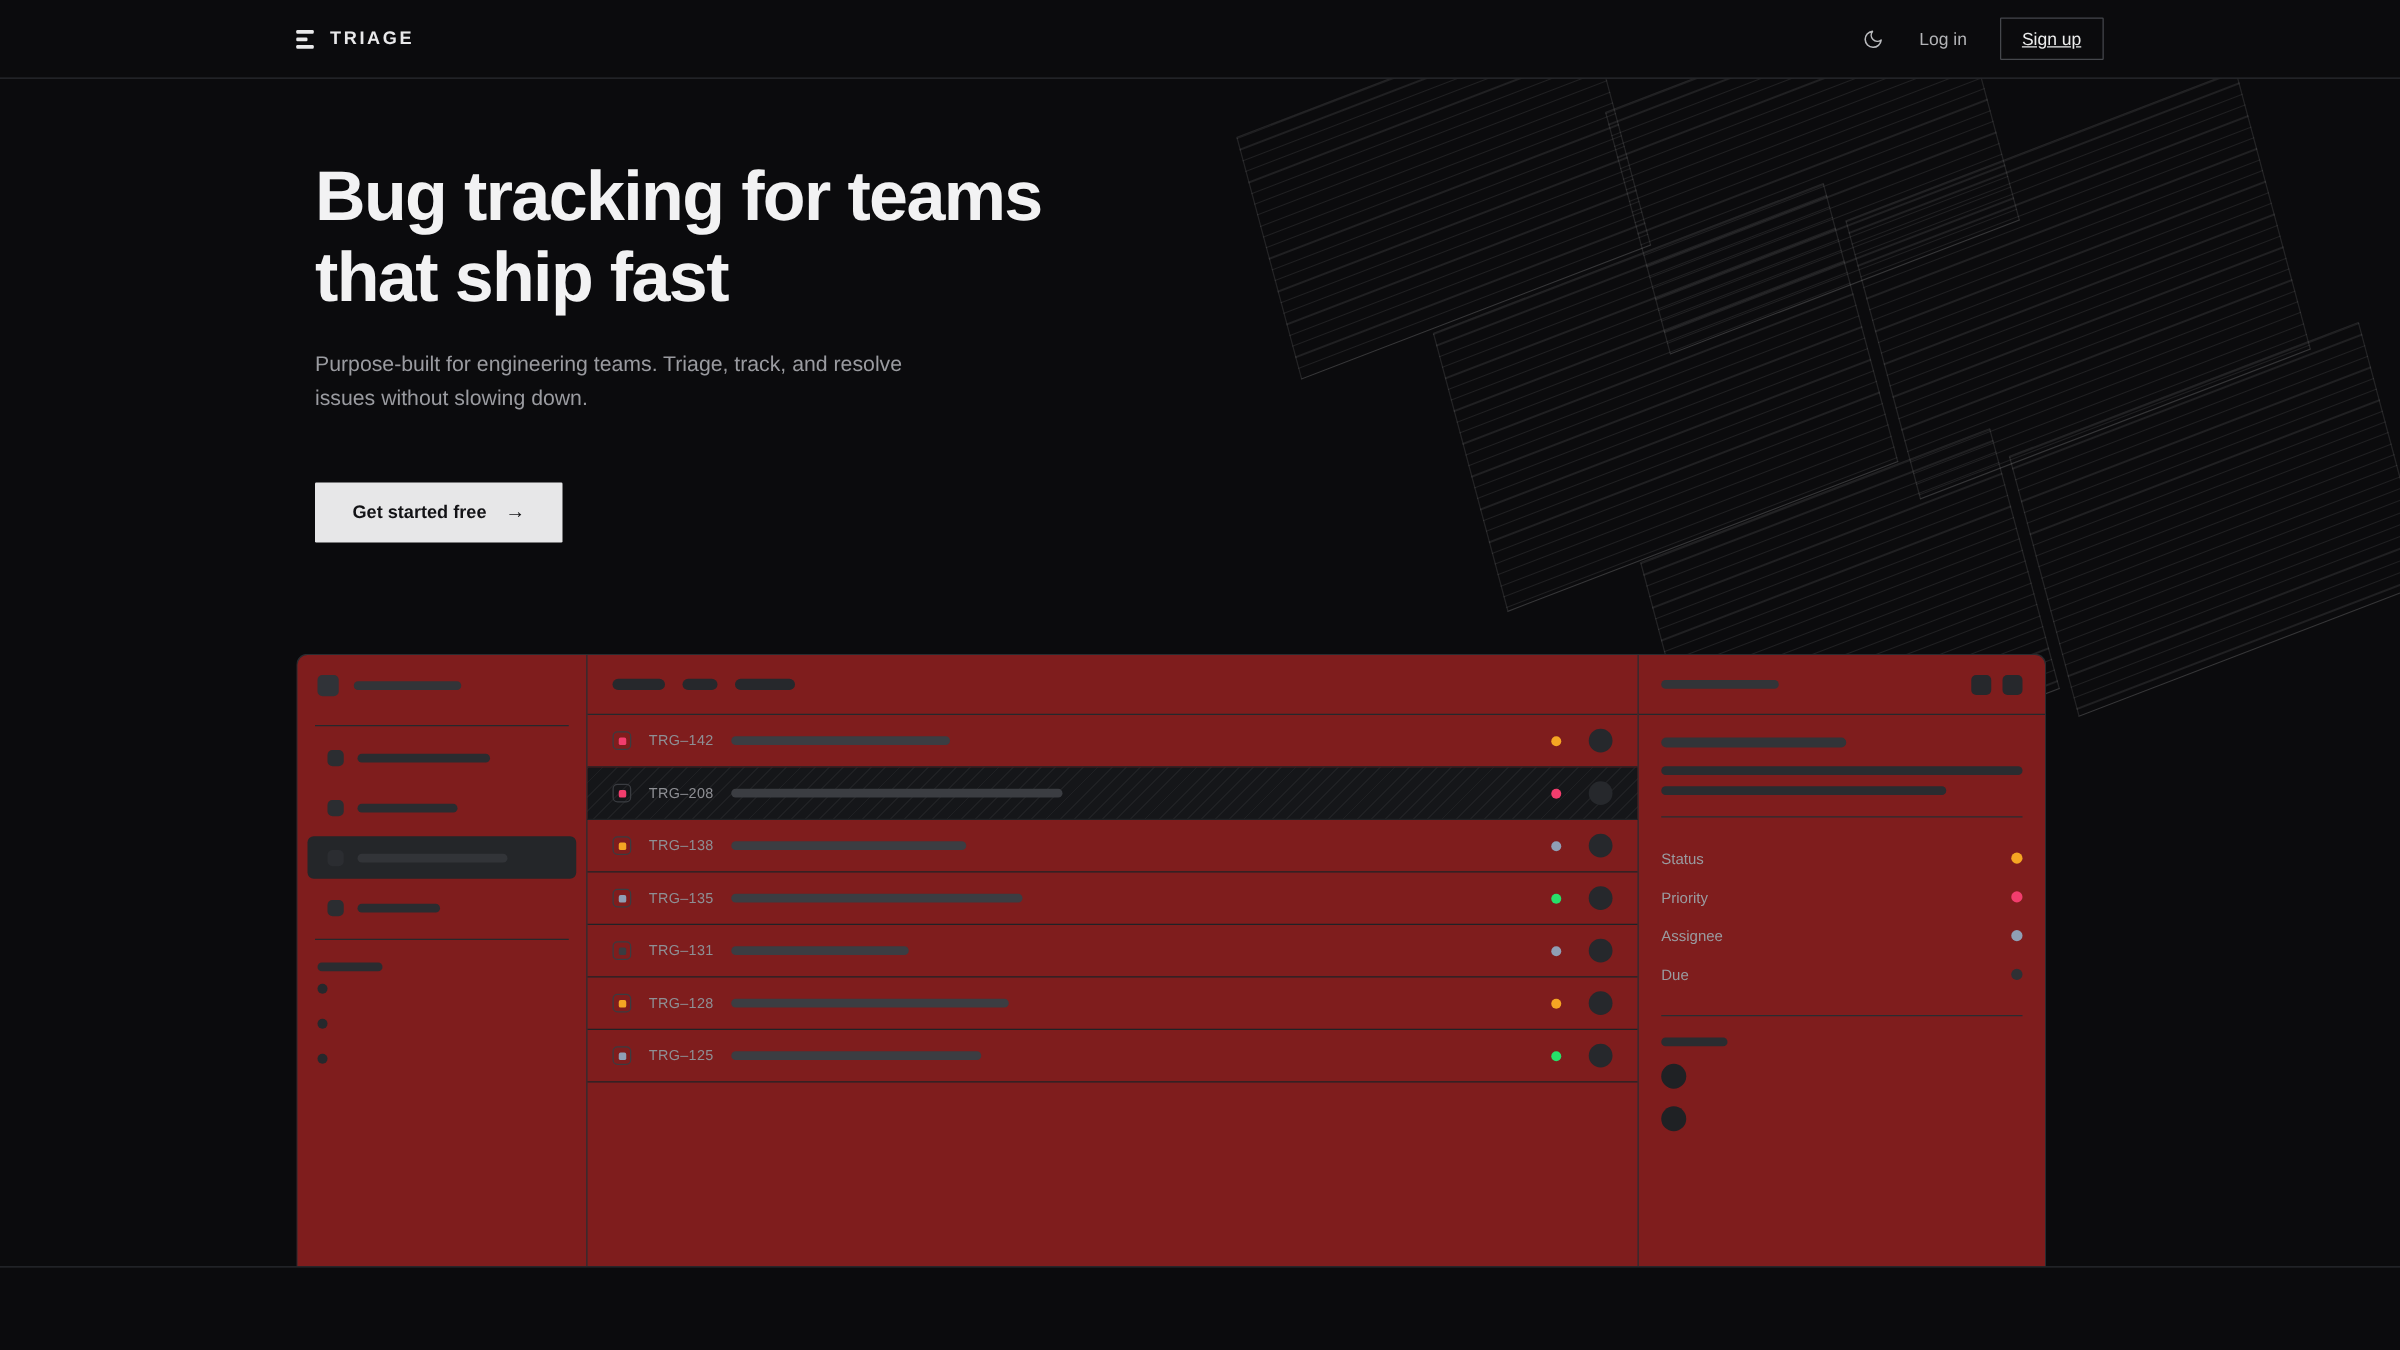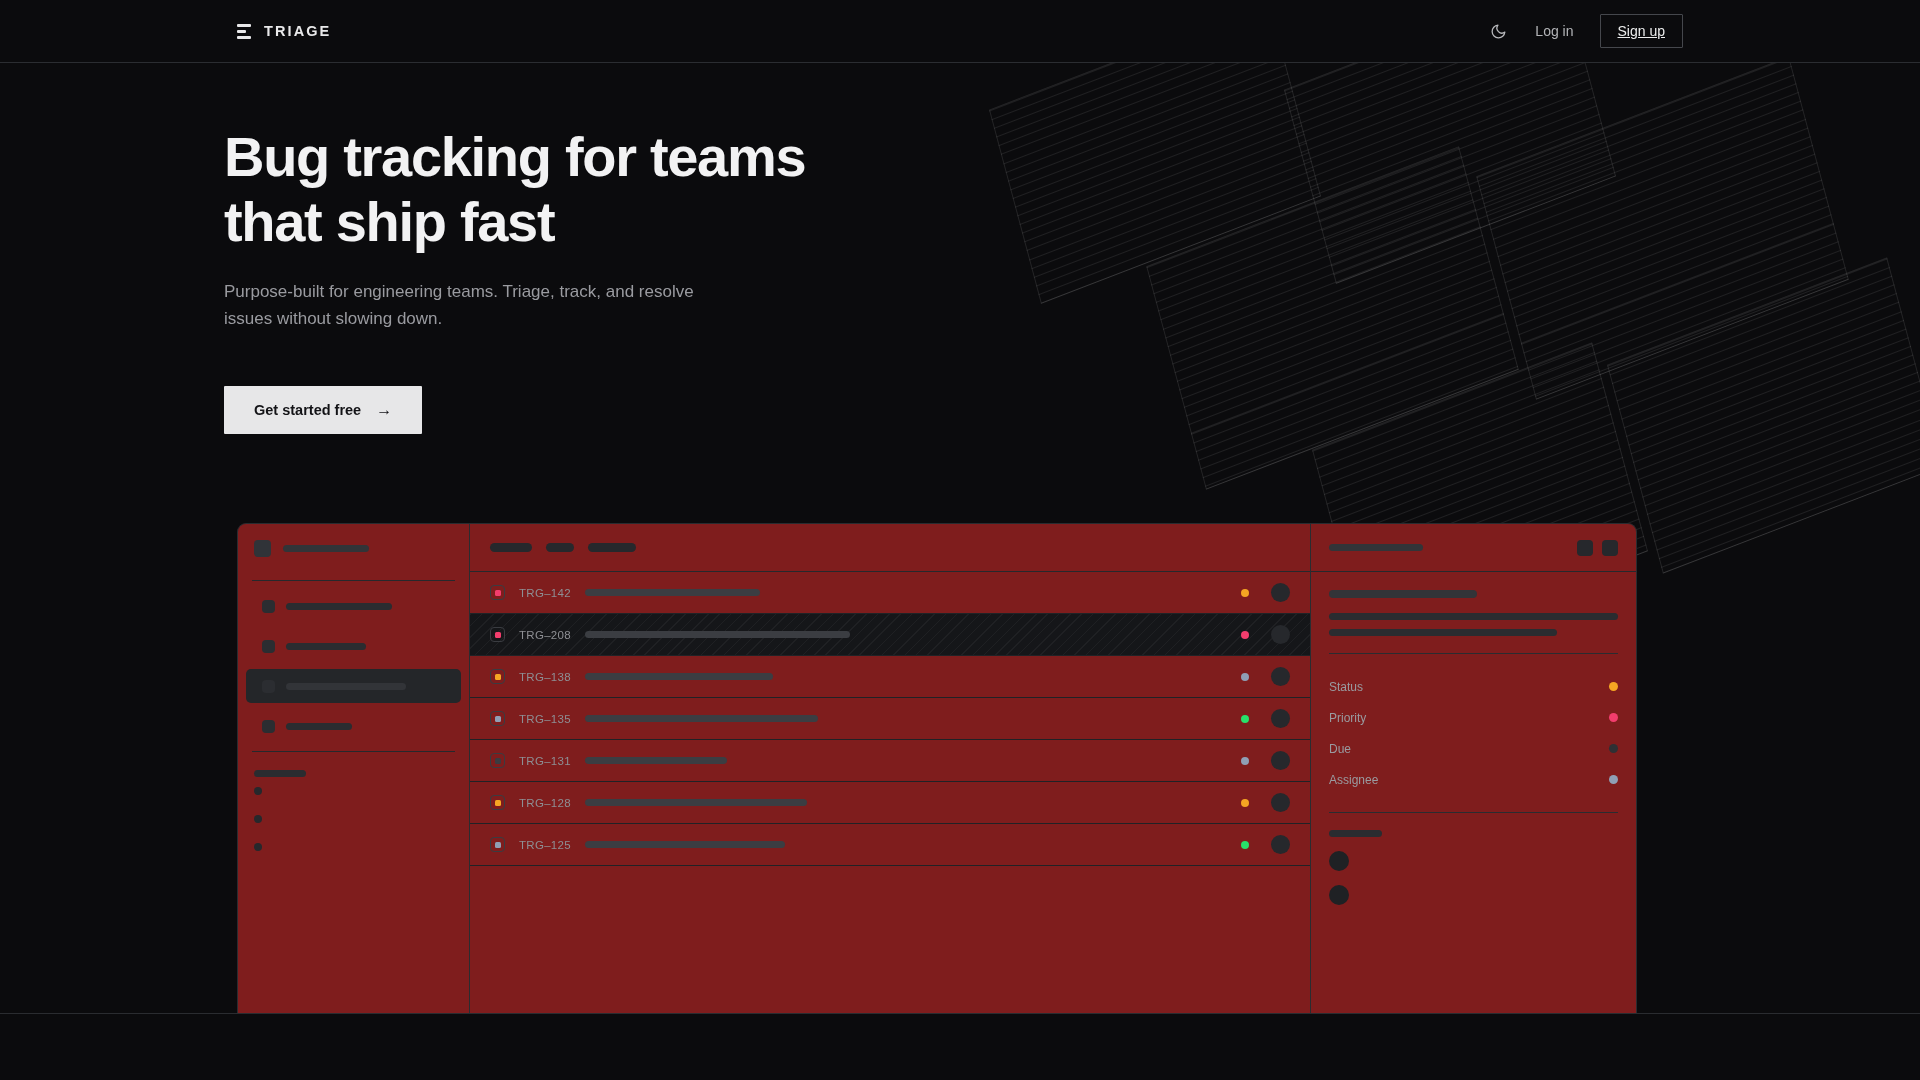--- a/index.html
+++ b/index.html
@@ -50,21 +50,21 @@
     border:1px solid rgba(255,255,255,0.10);
   }
   .slab.s1 { width:300px; height:200px; left:1005px; top:-10px; transform:rotate(-21deg) skewX(-6deg); }
   .slab.s2 { width:300px; height:200px; left:1300px; top:-30px; transform:rotate(-21deg) skewX(-6deg); }
   .slab.s3 { width:335px; height:230px; left:1165px; top:140px; transform:rotate(-21deg) skewX(-6deg); }
   .slab.s4 { width:335px; height:230px; left:1495px; top:50px;  transform:rotate(-21deg) skewX(-6deg); }
   .slab.s5 { width:300px; height:215px; left:1330px; top:330px; transform:rotate(-21deg) skewX(-6deg); }
   .slab.s6 { width:300px; height:215px; left:1625px; top:245px; transform:rotate(-21deg) skewX(-6deg); }
 
   
-  .hero { position:absolute; left:224px; top:125px; z-index:5; }
+  .hero { position:absolute; left:252px; top:125px; z-index:5; }
   .hero h1 {
     color:#f2f2f3; font-size:56px; line-height:1.16; font-weight:700;
     letter-spacing:-1.3px; max-width:700px;
   }
   .hero p {
     margin-top:23px; color:#9a9ba0; font-size:17px; line-height:1.62; max-width:480px;
   }
   .cta {
     margin-top:53px; display:inline-flex; align-items:center; gap:15px;
     background:#e7e7e8; color:#131316; font-size:14.5px; font-weight:600;
@@ -318,26 +318,26 @@
         <div id="meta">
             <div class="meta-row">
               <span class="meta-label">Status</span>
               <span class="meta-dot" style="background:#f5a623"></span>
             </div>
             <div class="meta-row">
               <span class="meta-label">Priority</span>
               <span class="meta-dot" style="background:#f23d6d"></span>
             </div>
             <div class="meta-row">
+              <span class="meta-label">Assignee</span>
+              <span class="meta-dot" style="background:#8f9fb5"></span>
+            </div>
+            <div class="meta-row">
               <span class="meta-label">Due</span>
               <span class="meta-dot" style="background:#2e3034"></span>
-            </div>
-            <div class="meta-row">
-              <span class="meta-label">Assignee</span>
-              <span class="meta-dot" style="background:#8f9fb5"></span>
             </div>
           </div>
         <div class="dt-div"></div>
         <span class="sk" style="width:53px; display:block"></span>
         <div class="cm-av"></div>
         <div class="cm-av"></div>
       </div>
     </div>
   </div>
 

